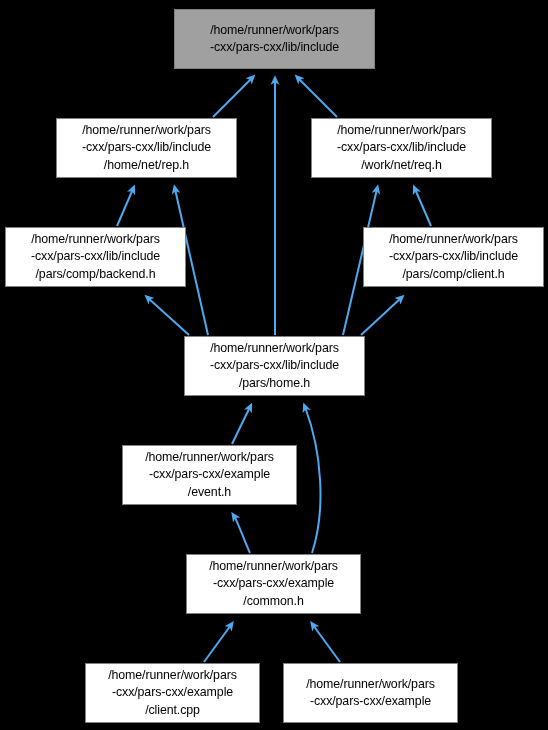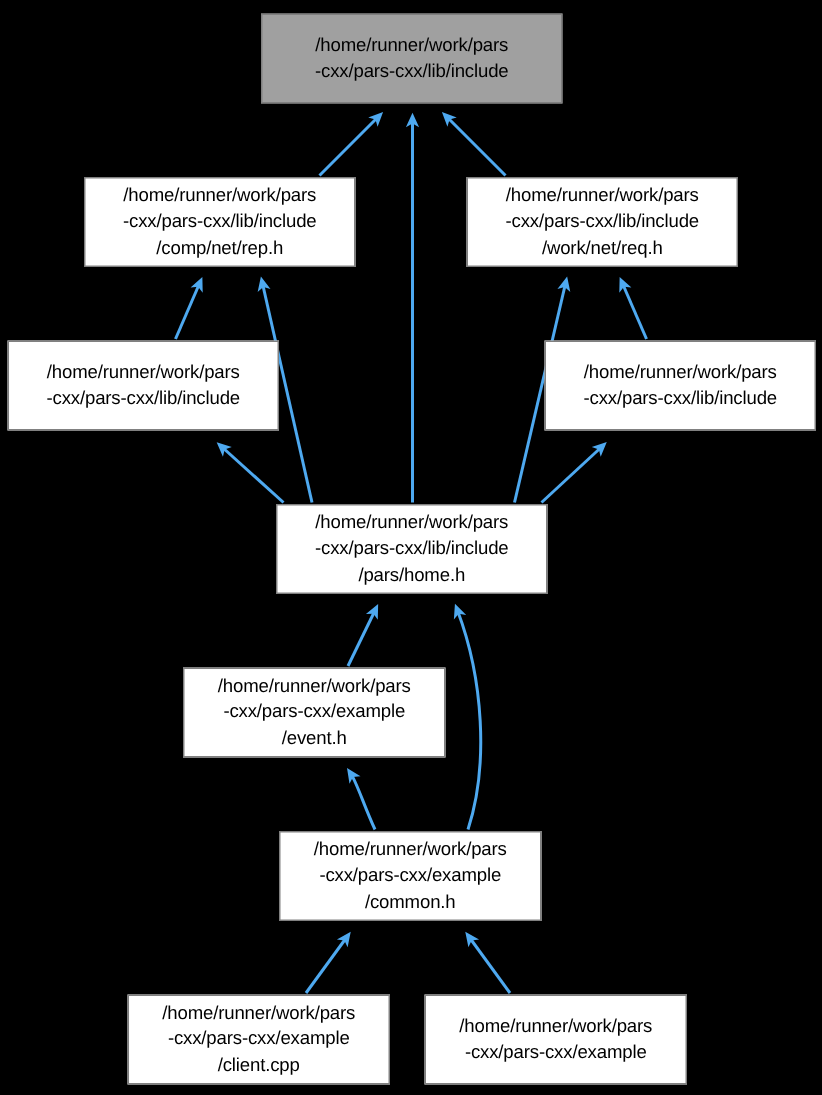--- a/index.html
+++ b/index.html
@@ -70,24 +70,24 @@
         <path d="M 232 444 L 250 407" stroke="#4ea9f0" marker-end="url(#arrowhead)"></path>
         <path d="M 312 553 C 326 510 322 452 305 407" stroke="#4ea9f0" marker-end="url(#arrowhead)"></path>
         <path d="M 250 553 C 243 538 238 522 234 516" stroke="#4ea9f0" marker-end="url(#arrowhead)"></path>
         <path d="M 204 662 L 231 625" stroke="#4ea9f0" marker-end="url(#arrowhead)"></path>
         <path d="M 340 662 L 313 625" stroke="#4ea9f0" marker-end="url(#arrowhead)"></path>
       </g>
   </svg>
 
   <div id="node-layer">
       <div class="node highlight" style="left: 174px; top: 9px; width: 201px; height: 60px;"><span class="ln">/home/runner/work/pars</span><span class="ln">-cxx/pars-cxx/lib/include</span></div>
-      <div class="node" style="left: 56px; top: 118px; width: 181px; height: 60px;"><span class="ln">/home/runner/work/pars</span><span class="ln">-cxx/pars-cxx/lib/include</span><span class="ln">/comp/net/rep.h</span></div>
+      <div class="node" style="left: 56px; top: 118px; width: 181px; height: 60px;"><span class="ln">/home/runner/work/pars</span><span class="ln">-cxx/pars-cxx/lib/include</span><span class="ln">/home/net/rep.h</span></div>
       <div class="node" style="left: 311px; top: 118px; width: 181px; height: 60px;"><span class="ln">/home/runner/work/pars</span><span class="ln">-cxx/pars-cxx/lib/include</span><span class="ln">/work/net/req.h</span></div>
-      <div class="node" style="left: 5px; top: 227px; width: 181px; height: 60px;"><span class="ln">/home/runner/work/pars</span><span class="ln">-cxx/pars-cxx/lib/include</span></div>
-      <div class="node" style="left: 363px; top: 227px; width: 181px; height: 60px;"><span class="ln">/home/runner/work/pars</span><span class="ln">-cxx/pars-cxx/lib/include</span></div>
+      <div class="node" style="left: 5px; top: 227px; width: 181px; height: 60px;"><span class="ln">/home/runner/work/pars</span><span class="ln">-cxx/pars-cxx/lib/include</span><span class="ln">/pars/comp/backend.h</span></div>
+      <div class="node" style="left: 363px; top: 227px; width: 181px; height: 60px;"><span class="ln">/home/runner/work/pars</span><span class="ln">-cxx/pars-cxx/lib/include</span><span class="ln">/pars/comp/client.h</span></div>
       <div class="node" style="left: 184px; top: 336px; width: 181px; height: 60px;"><span class="ln">/home/runner/work/pars</span><span class="ln">-cxx/pars-cxx/lib/include</span><span class="ln">/pars/home.h</span></div>
       <div class="node" style="left: 122px; top: 445px; width: 175px; height: 60px;"><span class="ln">/home/runner/work/pars</span><span class="ln">-cxx/pars-cxx/example</span><span class="ln">/event.h</span></div>
       <div class="node" style="left: 186px; top: 554px; width: 175px; height: 60px;"><span class="ln">/home/runner/work/pars</span><span class="ln">-cxx/pars-cxx/example</span><span class="ln">/common.h</span></div>
       <div class="node" style="left: 85px; top: 663px; width: 175px; height: 60px;"><span class="ln">/home/runner/work/pars</span><span class="ln">-cxx/pars-cxx/example</span><span class="ln">/client.cpp</span></div>
       <div class="node" style="left: 283px; top: 663px; width: 175px; height: 60px;"><span class="ln">/home/runner/work/pars</span><span class="ln">-cxx/pars-cxx/example</span></div>
     </div>
 
 </div>
 
 </body></html>

